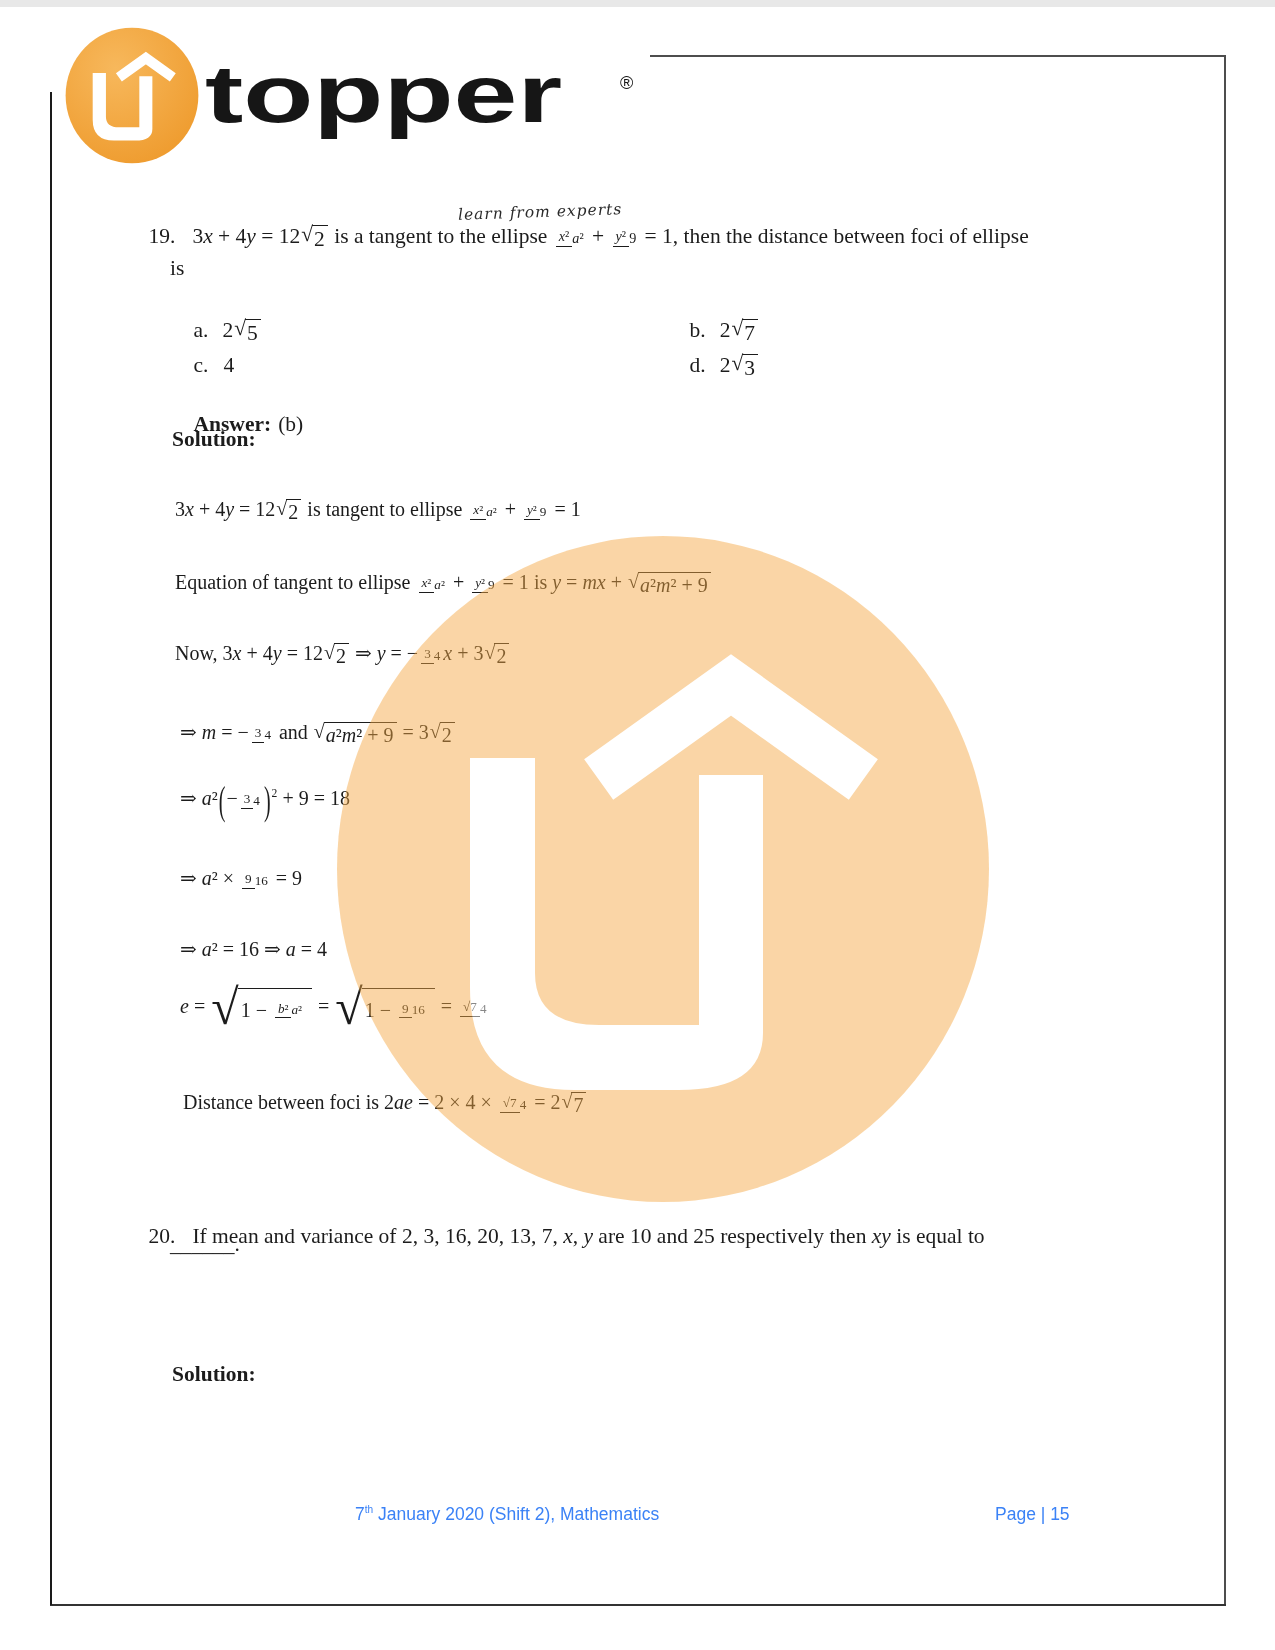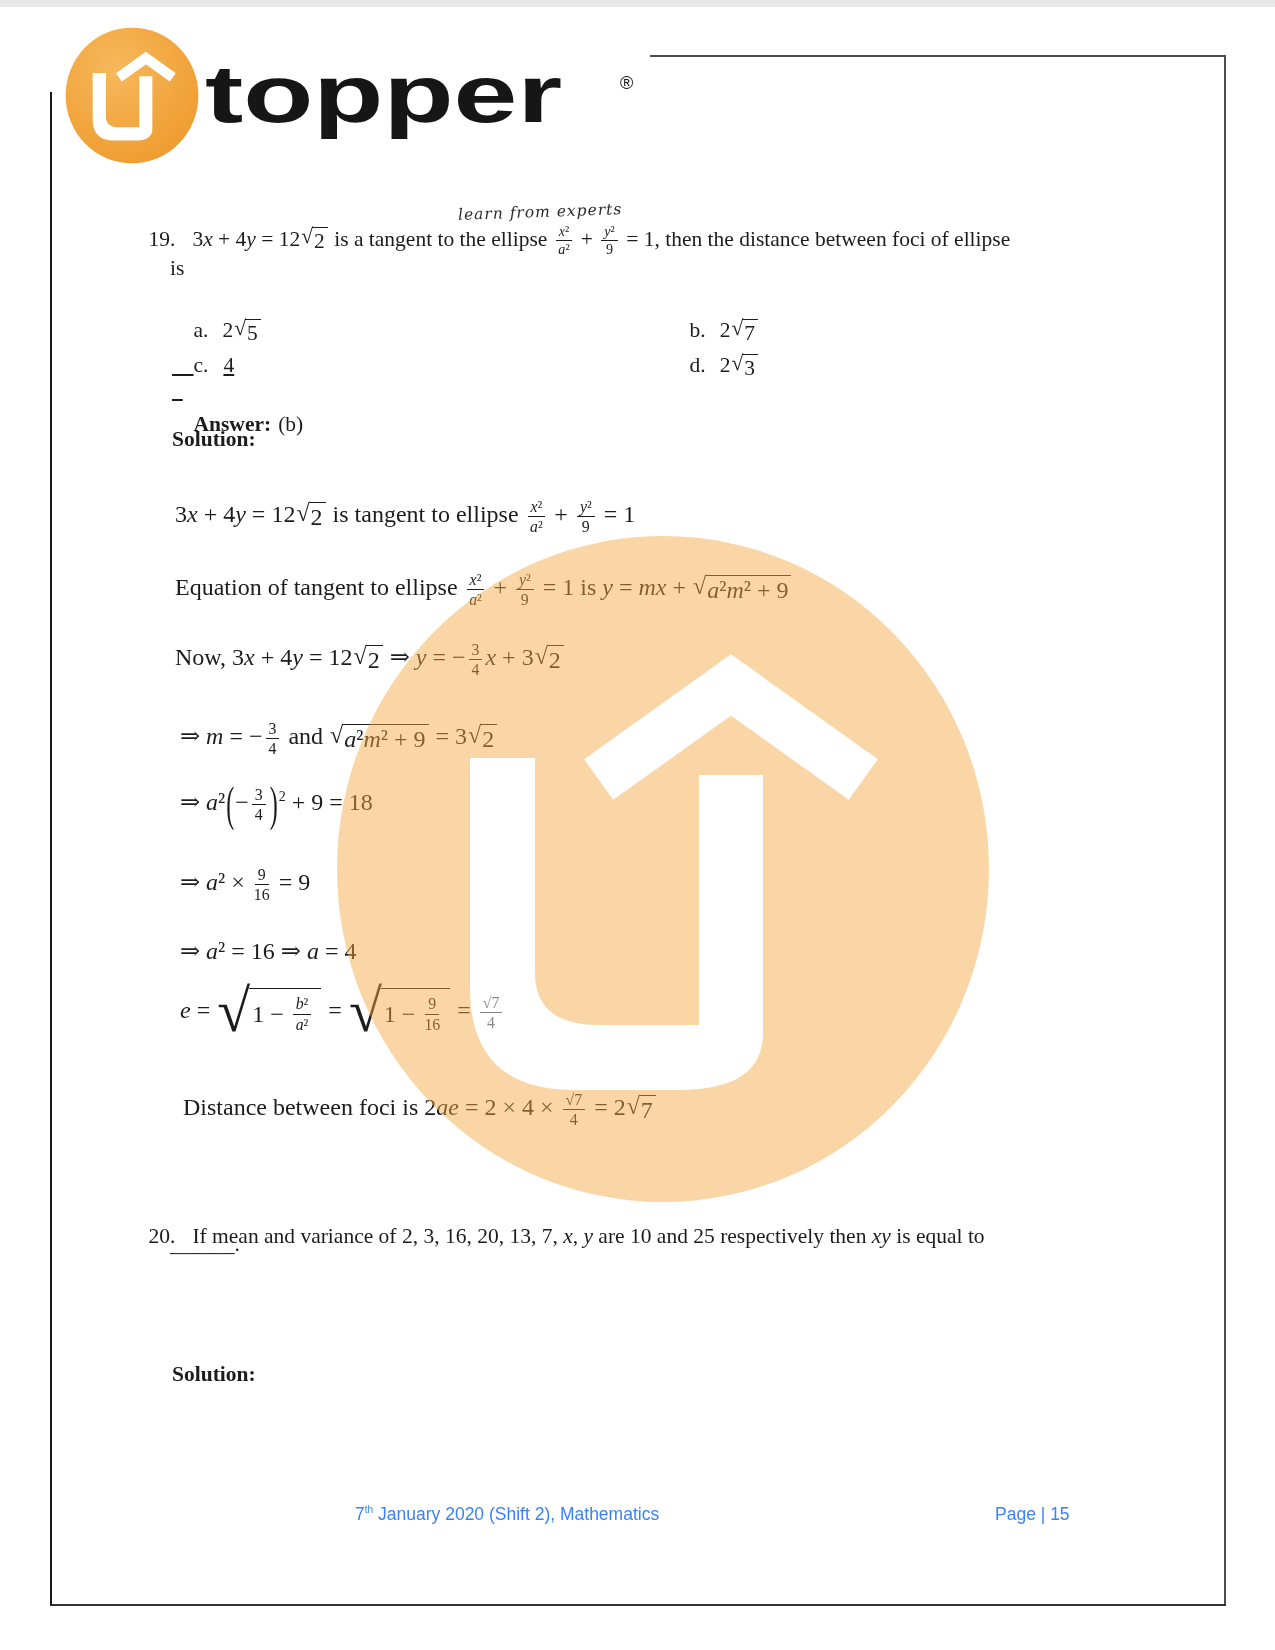--- a/index.html
+++ b/index.html
@@ -1,29 +1,29 @@
 <!DOCTYPE html>
 <html><head>
 <meta charset="utf-8">
 <style>
   html,body{margin:0;padding:0;background:#e8e8e8;}
   .page{position:relative;width:1275px;height:1650px;background:#ffffff;overflow:hidden;
         font-family:"Liberation Serif","DejaVu Serif",serif;color:#1c1c1c;margin:7px auto;}
   .abs{position:absolute;}
   .aline{position:absolute;white-space:pre;}
   .fs-stem{font-size:21.5px;}
-  .fs-sol{font-size:24px;}
+  .fs-sol{font-size:20px;}
   .fs-opt{font-size:21.5px;}
   .fs-ans{font-size:21.5px;}
   .qnum{display:inline-block;margin-right:17px;}
   .bold{font-weight:bold;}
   .ansval{margin-left:7px;}
   .rm i{font-style:italic;}
   
-  .frac{display:inline-flex;flex-direction:column;align-items:center;vertical-align:middle;
+  .frac{display:inline-flex;flex-direction:row;align-items:center;vertical-align:middle;
         font-size:0.66em;line-height:1.08;margin:0 3px;}
   .frac .fn{border-bottom:1.5px solid #1c1c1c;padding:0 3px 1px 3px;}
   .frac .fd{padding-top:1px;}
   
   .sqrt{display:inline-flex;vertical-align:middle;align-items:stretch;margin:0 1px;}
   .sqrt .rg{line-height:1;align-self:flex-start;transform:translateY(-1px);}
   .sqrt .vc{border-top:1.5px solid #1c1c1c;padding:1px 3px 0 2px;display:inline-flex;align-items:center;margin-left:-1px;}
   .sqrt.tall .rg{font-size:2.5em;line-height:0.82;font-weight:400;}
   .sqrt.tall .vc{padding:4px 7px 2px 3px;}
   .bigp{display:inline-block;transform:scaleY(2.05);vertical-align:middle;margin:0 1px;}
@@ -71,21 +71,21 @@
     <span class="qnum">19.</span><span class="rm"><span class="rm">3<i>x</i> + 4<i>y</i> = 12</span><span class="sqrt"><span class="rg">√</span><span class="vc">2</span></span><span class="rm"> is a tangent to the ellipse </span><span class="frac"><span class="fn"><i>x</i>²</span><span class="fd"><i>a</i>²</span></span><span class="rm"> + </span><span class="frac"><span class="fn"><i>y</i>²</span><span class="fd">9</span></span><span class="rm"> = 1,</span><span class="rm"> then the distance between foci of ellipse</span></span>
   </div>
   <div class="aline fs-stem" style="left:170px;top:249px;">is</div>
 
   <div class="aline fs-opt" style="left:172px;top:286px;">
     <span class="qnum" style="margin-right:14px;">a.</span><span><span class="rm">2</span><span class="sqrt"><span class="rg">√</span><span class="vc">5</span></span></span>
   </div>
   <div class="aline fs-opt" style="left:668px;top:286px;">
     <span class="qnum" style="margin-right:14px;">b.</span><span><span class="rm">2</span><span class="sqrt"><span class="rg">√</span><span class="vc">7</span></span></span>
   </div>
-  <div class="aline fs-opt" style="left:172px;top:321px;text-decoration:underline;">
+  <div class="aline fs-opt" style="left:172px;top:321px;">
     <span class="qnum" style="margin-right:15px;">c.</span><span><span class="rm">4</span></span>
   </div>
   <div class="aline fs-opt" style="left:668px;top:321px;">
     <span class="qnum" style="margin-right:14px;">d.</span><span><span class="rm">2</span><span class="sqrt"><span class="rg">√</span><span class="vc">3</span></span></span>
   </div>
 
   <div class="aline fs-ans" style="left:172px;top:380px;">
     <span class="bold">Answer:</span><span class="ansval">(b)</span>
   </div>
   <div class="aline fs-ans bold" style="left:172px;top:420px;">Solution:</div>

